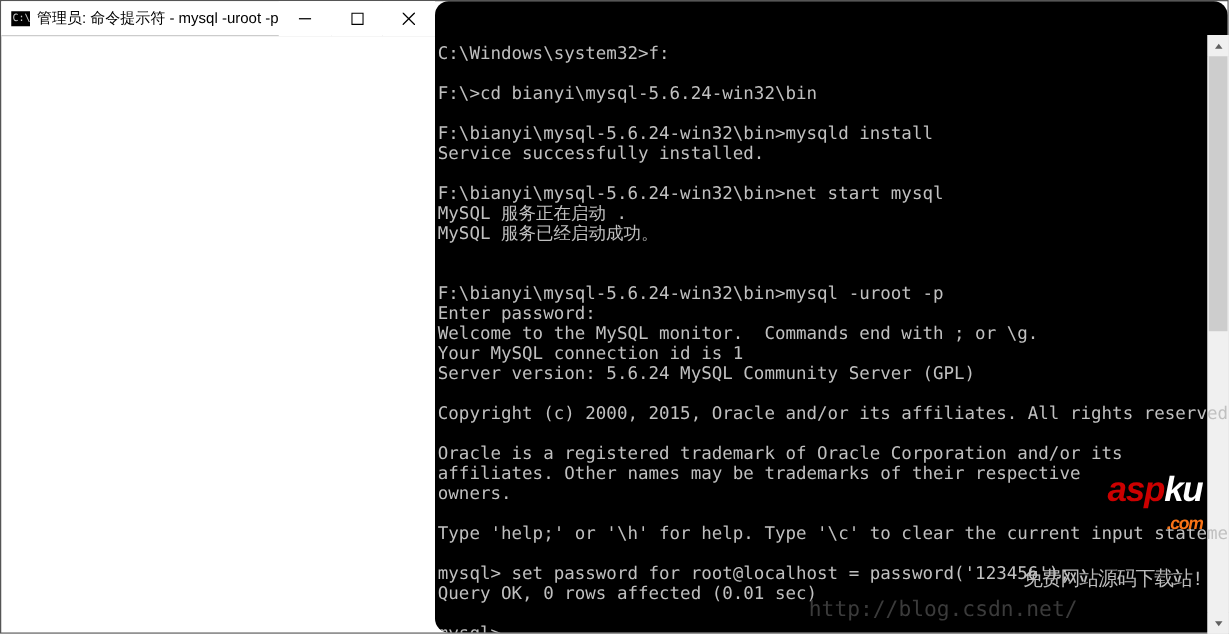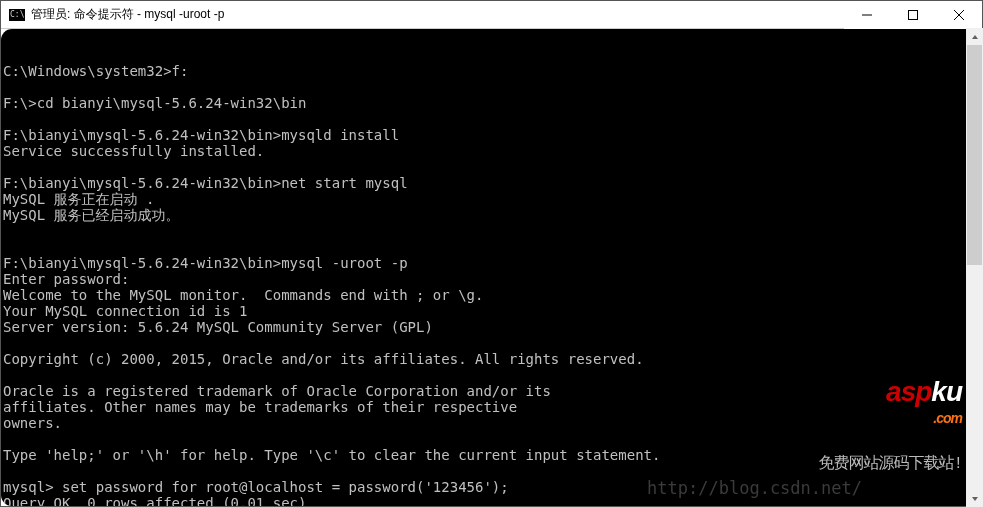--- a/index.html
+++ b/index.html
@@ -1,17 +1,17 @@
 <!DOCTYPE html>
 <html><head>
 <meta charset="utf-8">
 <style>
   * { margin: 0; padding: 0; box-sizing: border-box; }
   html, body { width: 983px; height: 507px; font-family: "SimSun", "Consolas", monospace; overflow: hidden; background: #fff; }
-  .window { width: 983px; height: 507px; display: flex; flex-direction: column; border: 1px solid #555; background: #fff; }
+  .window { width: 983px; height: 507px; display: flex; flex-direction: row; border: 1px solid #555; background: #fff; }
   .titlebar { height: 28px; background: #fff; display: flex; align-items: center; border-bottom: 1px solid #ccc; }
   .titlebar-icon { width: 16px; height: 12px; margin: 0 6px 0 8px; background: #000; display: inline-block; position: relative; }
   .titlebar-icon::after { content:"C:\\"; color:#ccc; font-size:8px; position:absolute; left:1px; top:0; line-height:12px; }
   .titlebar-title { font-size: 12px; color: #000; flex: 0 0 auto; font-family: "SimSun","Microsoft YaHei",sans-serif; }
   .titlebar-spacer { flex: 1 1 auto; }
   .winbtn { width: 46px; height: 28px; display:flex; align-items:center; justify-content:center; font-size: 10px; color:#000; background:#fff; }
   .winbtn svg { width:10px; height:10px; }
   .terminal { flex: 1 1 auto; background: #000; color: #c0c0c0; font-family: "NSimSun","SimSun","Consolas",monospace; font-size: 14px; line-height: 16px; padding: 2px 0 0 2px; white-space: pre; overflow: hidden; position:relative;border-radius:11px; }
   .terminal-inner { position:relative; z-index:1; }
   .scrollbar-v { position:absolute; right:0; top:28px; bottom:0; width:17px; background:#f0f0f0; display:flex; flex-direction:column; }

